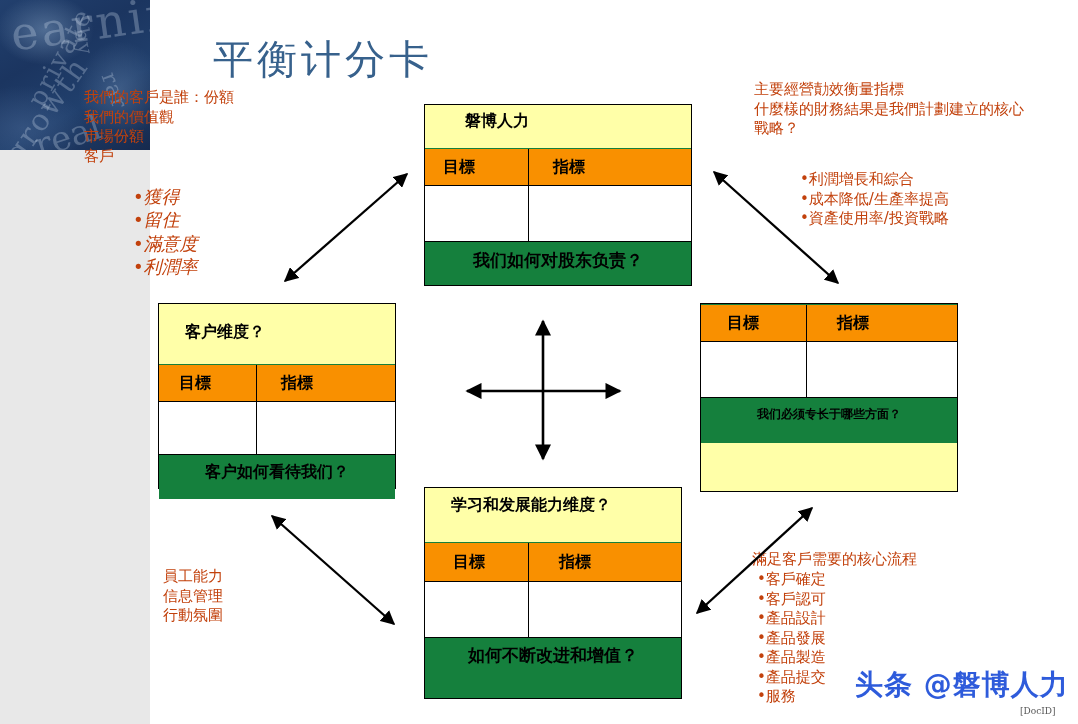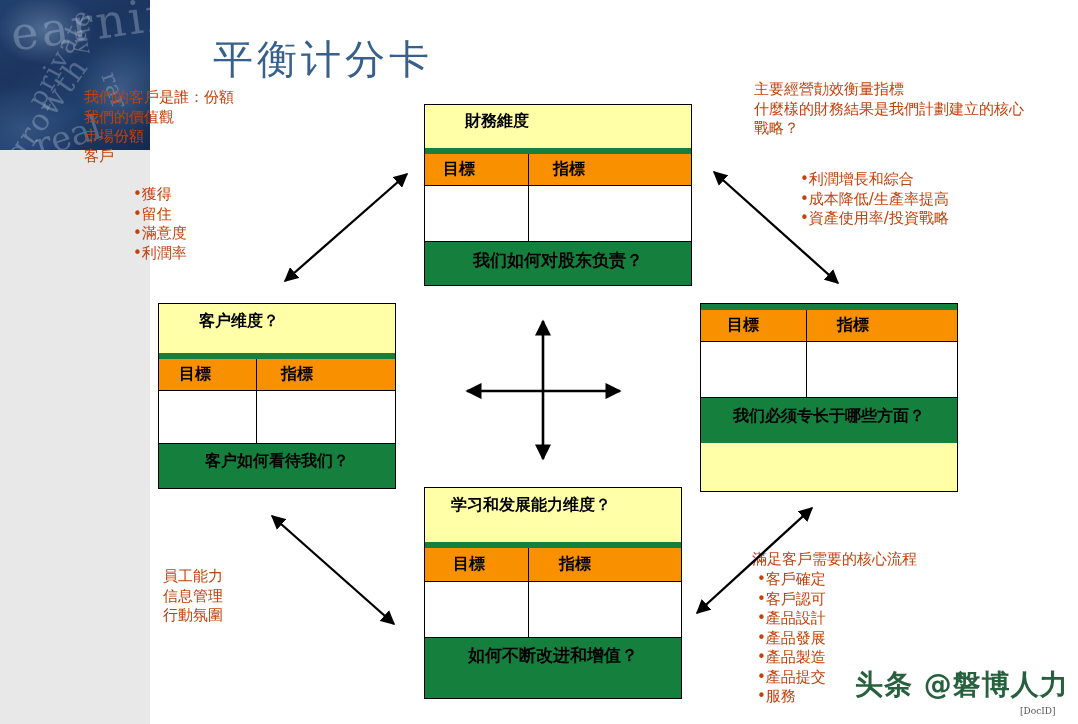--- a/index.html
+++ b/index.html
@@ -41,36 +41,36 @@
   .title{
     position:absolute;left:213px;top:32px;
     font-family:"DejaVu Serif","Liberation Serif",serif;
     font-size:40px;color:#37618c;letter-spacing:4px;font-weight:400;
     white-space:nowrap;
   }
 
   
   .txt{position:absolute;color:#c2410c;white-space:pre;line-height:1.30;}
   .t-topleft{left:84px;top:88px;font-size:15px;}
-  .t-topleft-b{left:133px;top:185px;font-size:15px;}
+  .t-topleft-b{left:133px;top:185px;font-size:18px;font-style:italic;}
   .t-topright{left:754px;top:80px;font-size:15px;}
   .t-topright-b{left:800px;top:170px;font-size:15px;}
   .t-botleft{left:163px;top:567px;font-size:15px;}
   .t-botright{left:752px;top:550px;font-size:15px;}
   .t-botright-b{left:757px;top:570px;font-size:15px;}
 
   
   .card{position:absolute;border:1px solid #000;background:#ffffa8;box-sizing:border-box;}
   .card .hdr{
     background:#ffffa8;color:#000;font-weight:bold;
     display:flex;align-items:flex-start;box-sizing:border-box;
   }
   .card .hdr span{display:block;}
   .card .cols{display:flex;width:100%;box-sizing:border-box;
-    border-top:6px solid #15803d;border-bottom:1px solid #000;}
+    border-top:1px solid #15803d;border-bottom:1px solid #000;}
   .card .cols > div{
     background:#f99000;font-weight:bold;color:#000;
     display:flex;align-items:center;box-sizing:border-box;
   }
   .card .cols > div:first-child{border-right:1px solid #000;}
   .card .body{display:flex;width:100%;background:#fff;box-sizing:border-box;
     border-bottom:1px solid #000;}
   .card .body > div{background:#fff;box-sizing:border-box;}
   .card .body > div:first-child{border-right:1px solid #000;}
   .card .foot{
@@ -84,58 +84,58 @@
   #card-financial .cols{height:38px;}
   #card-financial .cols>div:first-child{width:104px;padding-left:18px;font-size:16px;}
   #card-financial .cols>div:last-child{width:162px;padding-left:24px;font-size:16px;}
   #card-financial .body{height:56px;}
   #card-financial .body>div:first-child{width:104px;}
   #card-financial .body>div:last-child{width:162px;}
   #card-financial .foot{height:43px;padding-top:7px;font-size:17px;}
 
   
   #card-customer{left:158px;top:303px;width:238px;height:186px;}
-  #card-customer .hdr{height:49px;padding:7px 0 0 40px;font-size:16px;}
+  #card-customer .hdr{height:49px;padding:7px 0 0 26px;font-size:16px;margin-top:11px;}
   #card-customer .cols{height:38px;}
   #card-customer .cols>div:first-child{width:98px;padding-left:20px;font-size:16px;}
   #card-customer .cols>div:last-child{width:138px;padding-left:24px;font-size:16px;}
   #card-customer .body{height:53px;}
   #card-customer .body>div:first-child{width:98px;}
   #card-customer .body>div:last-child{width:138px;}
   #card-customer .foot{height:44px;padding-top:7px;font-size:16px;}
 
   
   #card-internal{left:700px;top:303px;width:258px;height:189px;}
   #card-internal .hdr{height:48px;padding:7px 0 0 15px;font-size:16px;}
   #card-internal .cols{height:38px;}
   #card-internal .cols>div:first-child{width:106px;padding-left:26px;font-size:16px;}
   #card-internal .cols>div:last-child{width:150px;padding-left:30px;font-size:16px;}
   #card-internal .body{height:56px;}
   #card-internal .body>div:first-child{width:106px;}
   #card-internal .body>div:last-child{width:150px;}
-  #card-internal .foot{height:45px;padding-top:8px;font-size:16px;}
+  #card-internal .foot{height:45px;padding-top:8px;font-size:12px;}
 
   
   #card-learning{left:424px;top:487px;width:258px;height:212px;}
   #card-learning .hdr{height:54px;padding:7px 0 0 26px;font-size:16px;}
   #card-learning .cols{height:40px;}
   #card-learning .cols>div:first-child{width:104px;padding-left:28px;font-size:16px;}
   #card-learning .cols>div:last-child{width:152px;padding-left:30px;font-size:16px;}
   #card-learning .body{height:56px;}
   #card-learning .body>div:first-child{width:104px;}
   #card-learning .body>div:last-child{width:152px;}
   #card-learning .foot{height:60px;padding-top:6px;font-size:17px;}
 
   
   .arrow-svg{position:absolute;overflow:visible;pointer-events:none;}
 
   
   .watermark{
     position:absolute;left:855px;top:666px;
-    font-size:28px;color:#14532d;font-weight:bold;letter-spacing:1px;
+    font-size:28px;color:#1d4ed8;font-weight:bold;letter-spacing:1px;
     white-space:nowrap;opacity:.92;
   }
   .docid{
     position:absolute;left:1020px;top:706px;
     font-size:9px;color:#555;white-space:nowrap;
     font-family:"DejaVu Serif","Liberation Serif",serif;
   }
 </style>
 </head>
 <body>
@@ -198,21 +198,21 @@
 
     <line x1="697" y1="613" x2="812" y2="508" stroke="#000" stroke-width="2.3" marker-start="url(#ah)" marker-end="url(#ah)"></line>
 
     <line x1="543" y1="321" x2="543" y2="459" stroke="#000" stroke-width="2.6" marker-start="url(#ah)" marker-end="url(#ah)"></line>
 
     <line x1="467" y1="391" x2="620" y2="391" stroke="#000" stroke-width="2.6" marker-start="url(#ah)" marker-end="url(#ah)"></line>
   </svg>
 
   <div class="card" id="card-financial">
     <div class="hdr">
-      <span>財務維度</span>
+      <span>磐博人力</span>
     </div>
     <div class="cols">
       <div>目標</div>
       <div>指標</div>
     </div>
     <div class="body">
       <div></div>
       <div></div>
     </div>
     <div class="foot">我们如何对股东负责？</div>

